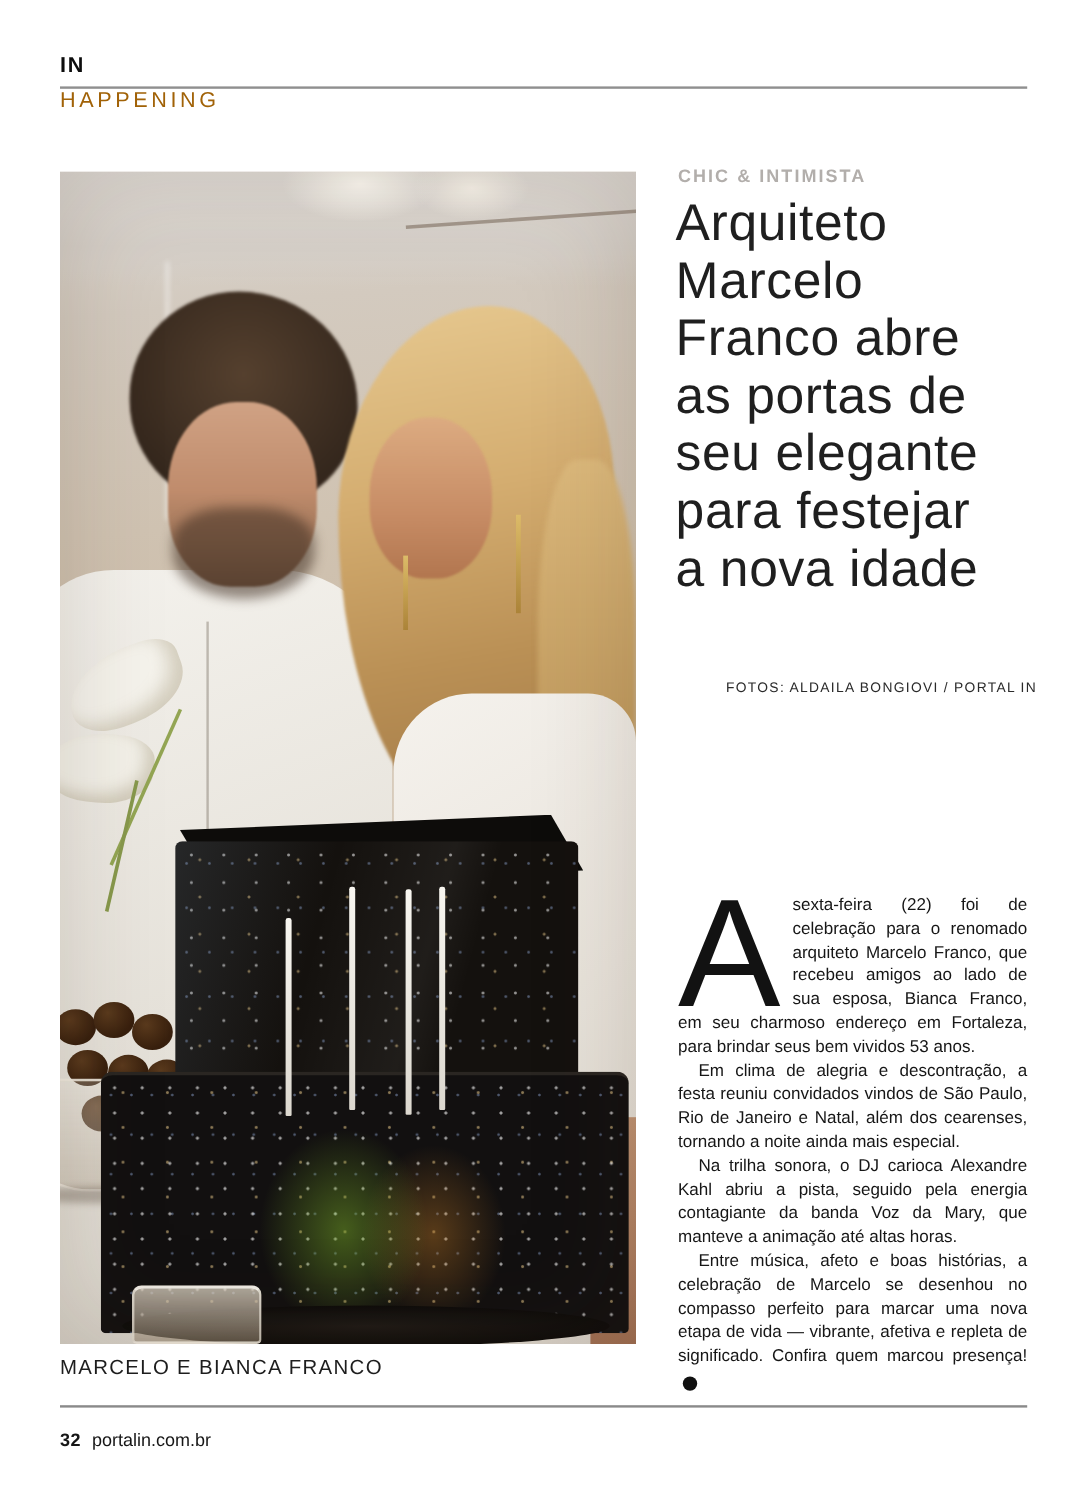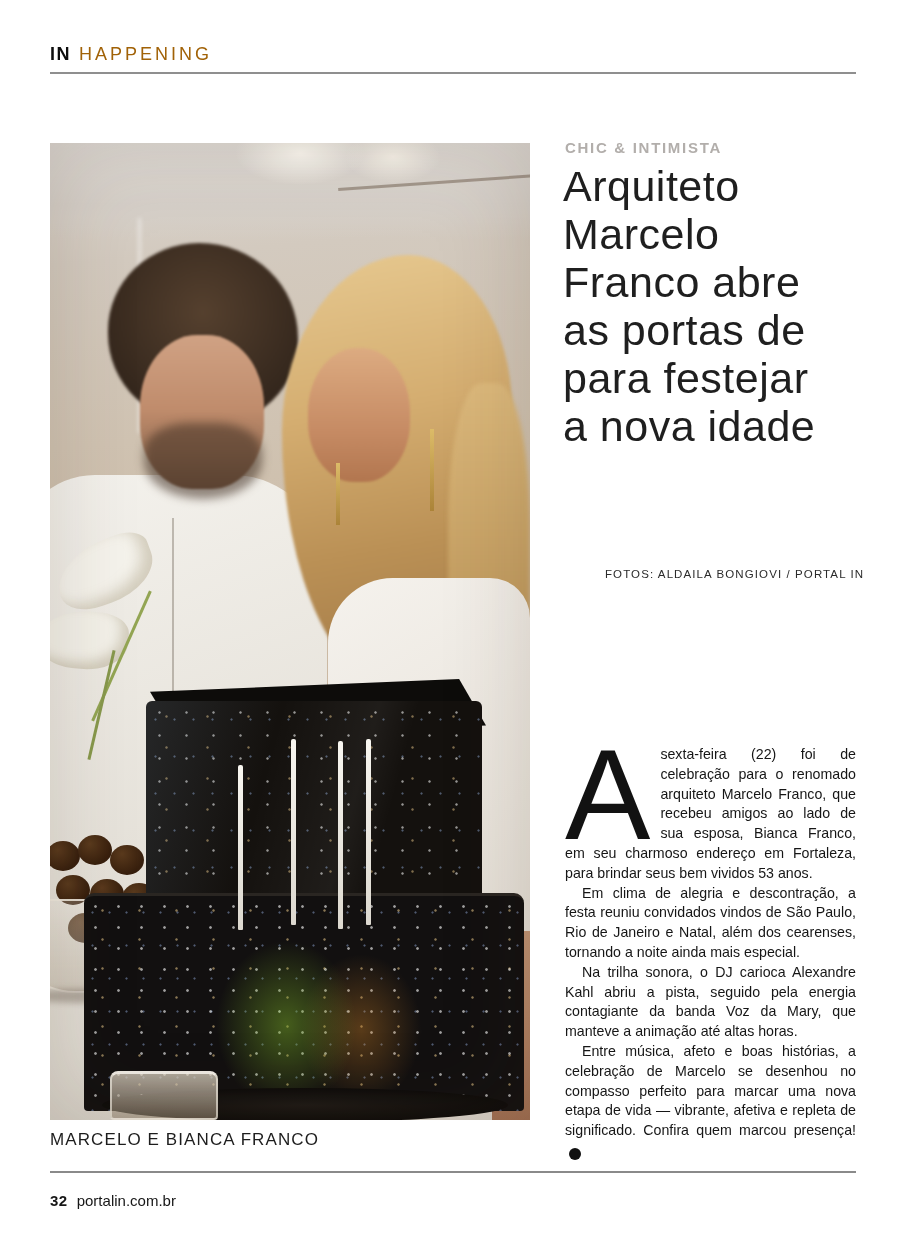--- a/index.html
+++ b/index.html
@@ -3,21 +3,21 @@
 <meta charset="utf-8">
 <style>
   * { box-sizing: border-box; }
   html,body { margin:0; padding:0; background:#ffffff; }
   .page {
     position:relative; width:906px; height:1240px; background:#fff;
     font-family:"Liberation Sans", sans-serif; overflow:hidden;
   }
 
   
-  .masthead { position:absolute; left:50px; top:44px; display:flex; align-items:baseline; gap:8px; }
+  .masthead { position:absolute; left:50px; top:44px; display:flex; align-items:baseline; gap:8px;flex-direction:column; }
   .masthead .brand { font-size:18px; font-weight:800; letter-spacing:1.5px; color:#0d0d0d; }
   .masthead .section { font-size:18px; font-weight:400; letter-spacing:3px; color:#a16207; }
   .rule-top { position:absolute; left:50px; top:72px; width:806px; height:1.5px; background:#8f8f8f; }
 
   
   .photo {
     position:absolute; left:50px; top:143px; width:480px; height:977px; overflow:hidden;
     background:linear-gradient(175deg,#dcd7d1 0%,#d3cabf 12%,#d0c3b2 30%,#cab8a2 55%,#c3ac91 80%,#bda489 100%);
   }
   .photo div { position:absolute; }
@@ -191,20 +191,21 @@
 
   <div class="caption">MARCELO E BIANCA FRANCO</div>
 
   <div class="kicker">CHIC &amp; INTIMISTA</div>
 
   <div class="headline">
     <div class="hl">Arquiteto</div>
     <div class="hl">Marcelo</div>
     <div class="hl">Franco abre</div>
     <div class="hl">as portas de</div>
+    <div class="hl">seu elegante</div>
     <div class="hl">para festejar</div>
     <div class="hl">a nova idade</div>
   </div>
 
   <div class="credit">FOTOS: ALDAILA BONGIOVI / PORTAL IN</div>
 
   <div class="body">
     <p class="p-first">
       <span class="dropcap">A</span><span>sexta-feira (22) foi de celebração para o renomado arquiteto Marcelo Franco, que recebeu amigos ao lado de sua esposa, Bianca Franco, em seu charmoso endereço em Fortaleza, para brindar seus bem vividos 53 anos.</span>
     </p>

